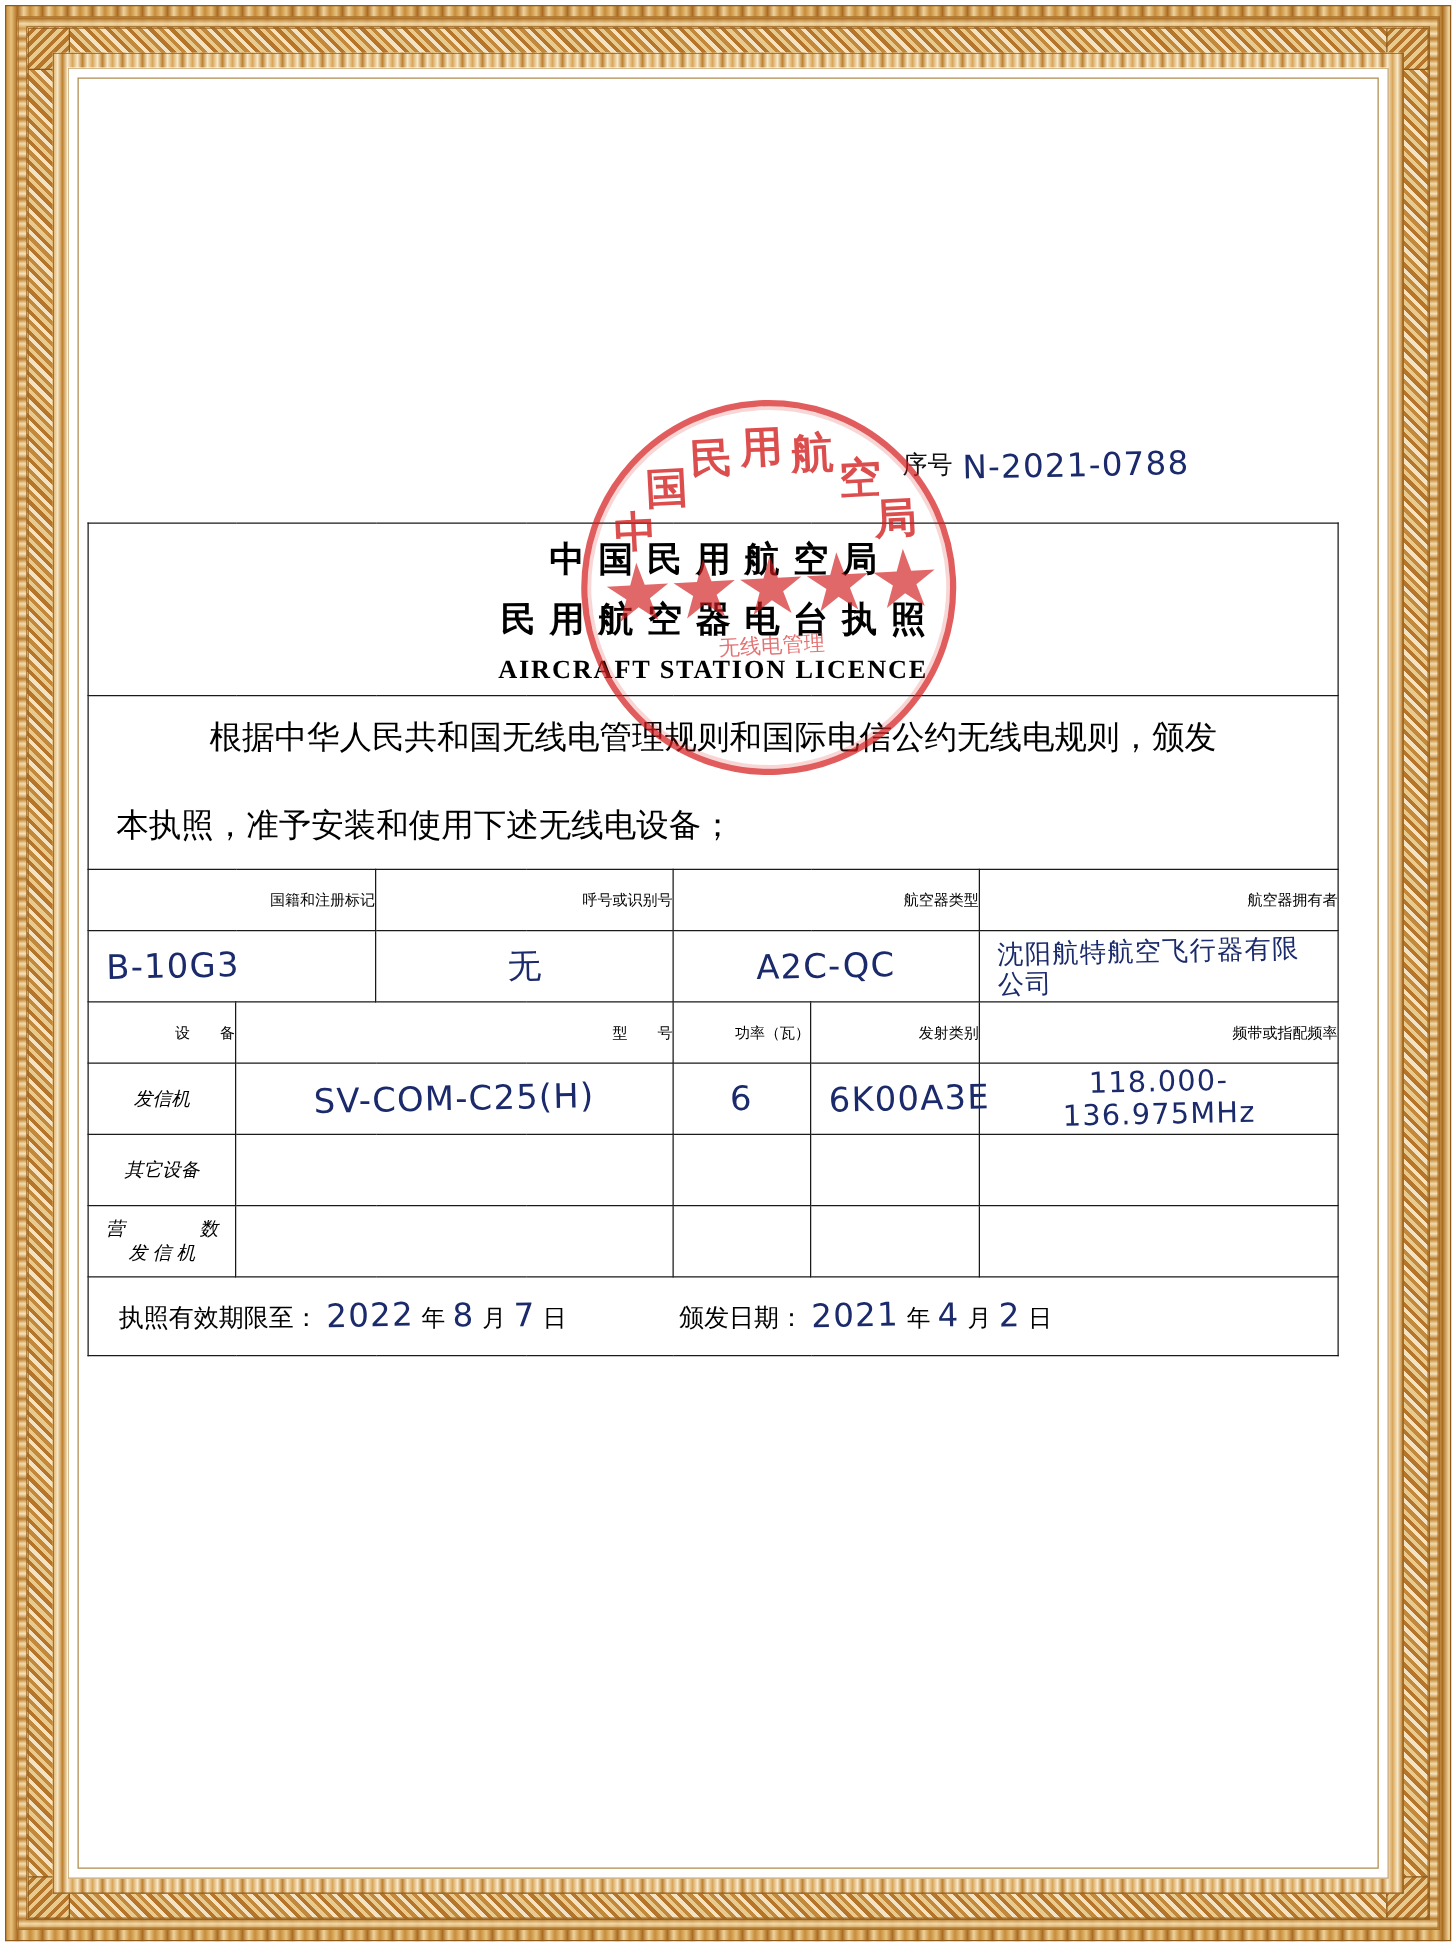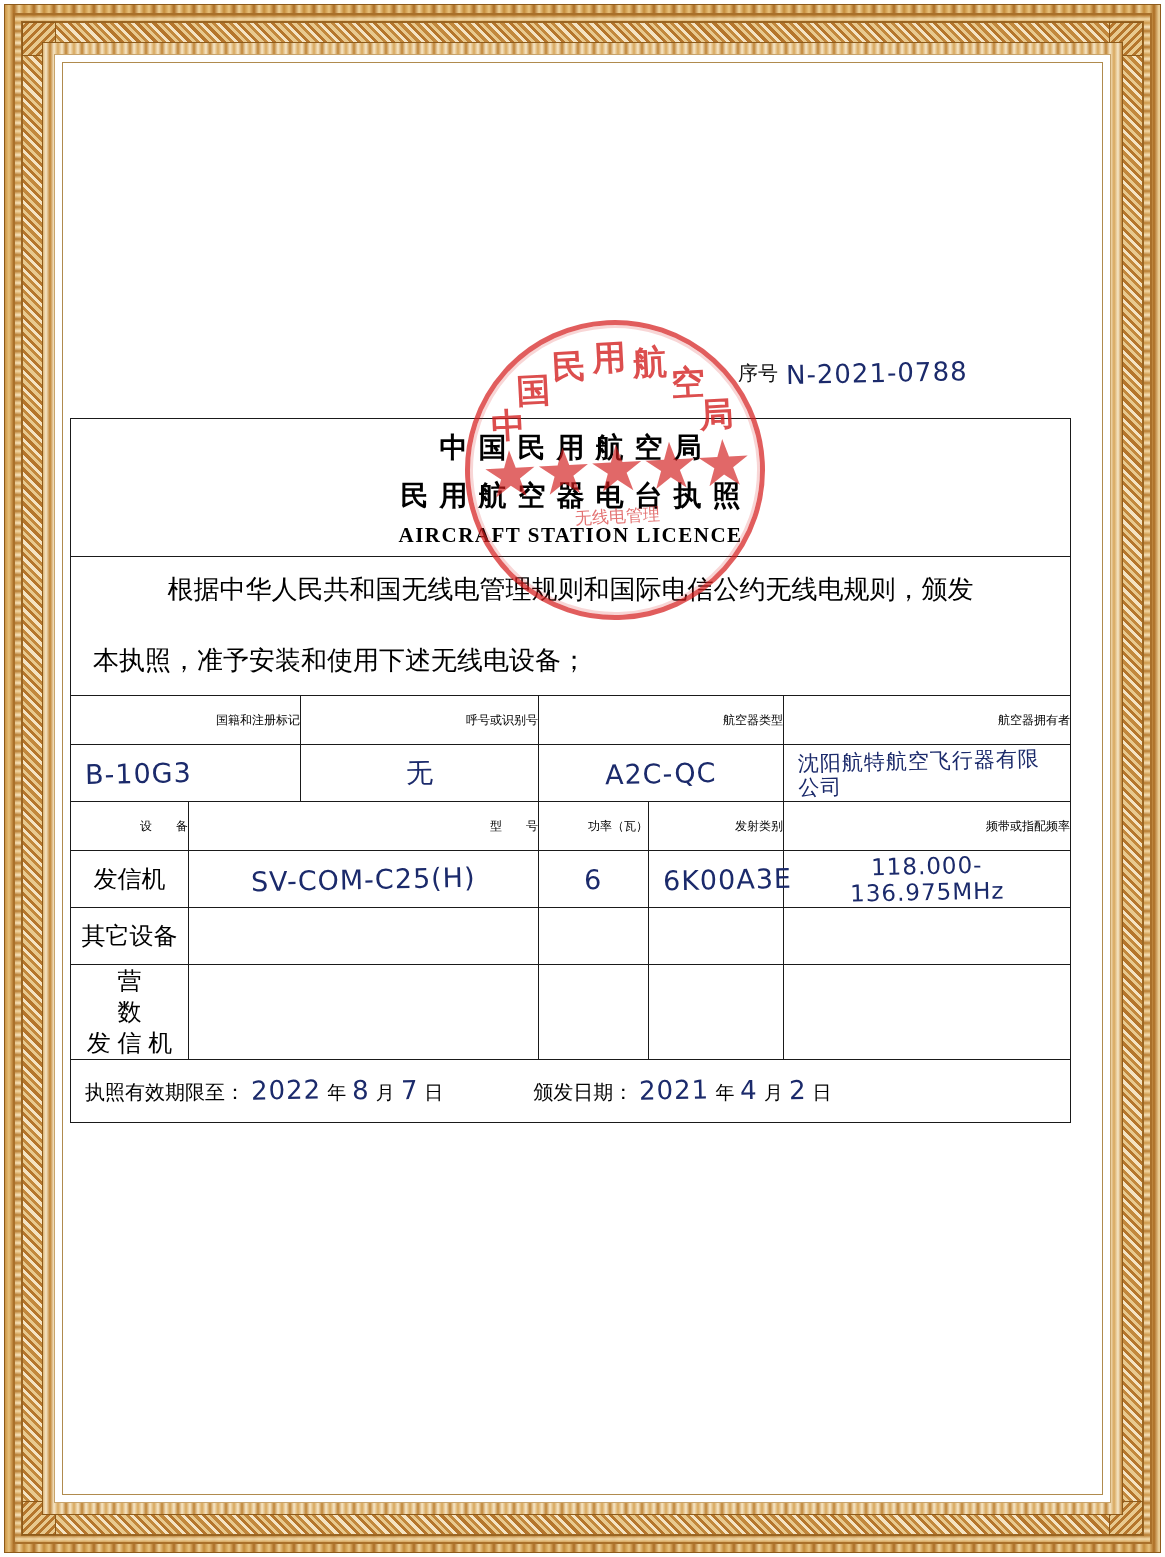--- a/index.html
+++ b/index.html
@@ -93,25 +93,25 @@
   
   .content {
     position: absolute;
     left: 70px; top: 70px;
     width: 1025px; height: 1417px;
     background: #ffffff;
   }
 
   .serial {
     position: absolute;
-    left: 668px; top: 288px;
+    left: 652px; top: 288px;
     font-size: 21px;
     color: #111;
     display: flex;
-    align-items: center;
+    align-items: flex-start;
     gap: 8px;
     white-space: nowrap;
   }
   .serial .label { font-family: "Liberation Sans", sans-serif; font-size: 20px; }
   .hand {
     font-family: "DejaVu Sans", sans-serif;
     color: #1b2a6b;
     letter-spacing: 1px;
     transform: rotate(-1.2deg);
   }
@@ -216,30 +216,31 @@
 
   .valcell {
     height: 56px;
     padding: 0 14px !important;
   }
   .valcell .hand { font-size: 27px; display: inline-block; }
   .valcell.small .hand { font-size: 21px; line-height: 1.15; }
 
   .rowlabel {
     text-align: center;
-    font-size: 24px;
+    font-size: 15px;
     font-family: "Liberation Sans", sans-serif;
     height: 56px;
+    font-style: italic;
   }
   .rowlabel .two-line { line-height: 1.3; }
   .rowlabel .sp2 { letter-spacing: 10px; padding-left: 10px; }
 
   .footer-cell {
     height: 62px;
-    padding: 0 14px !important;
+    padding: 0 24px !important;
     font-size: 20px;
     font-family: "Liberation Sans", sans-serif;
   }
   .footer-inner {
     display: flex;
     align-items: baseline;
     gap: 6px;
     white-space: nowrap;
   }
   .footer-inner .gap { width: 78px; display: inline-block; }

